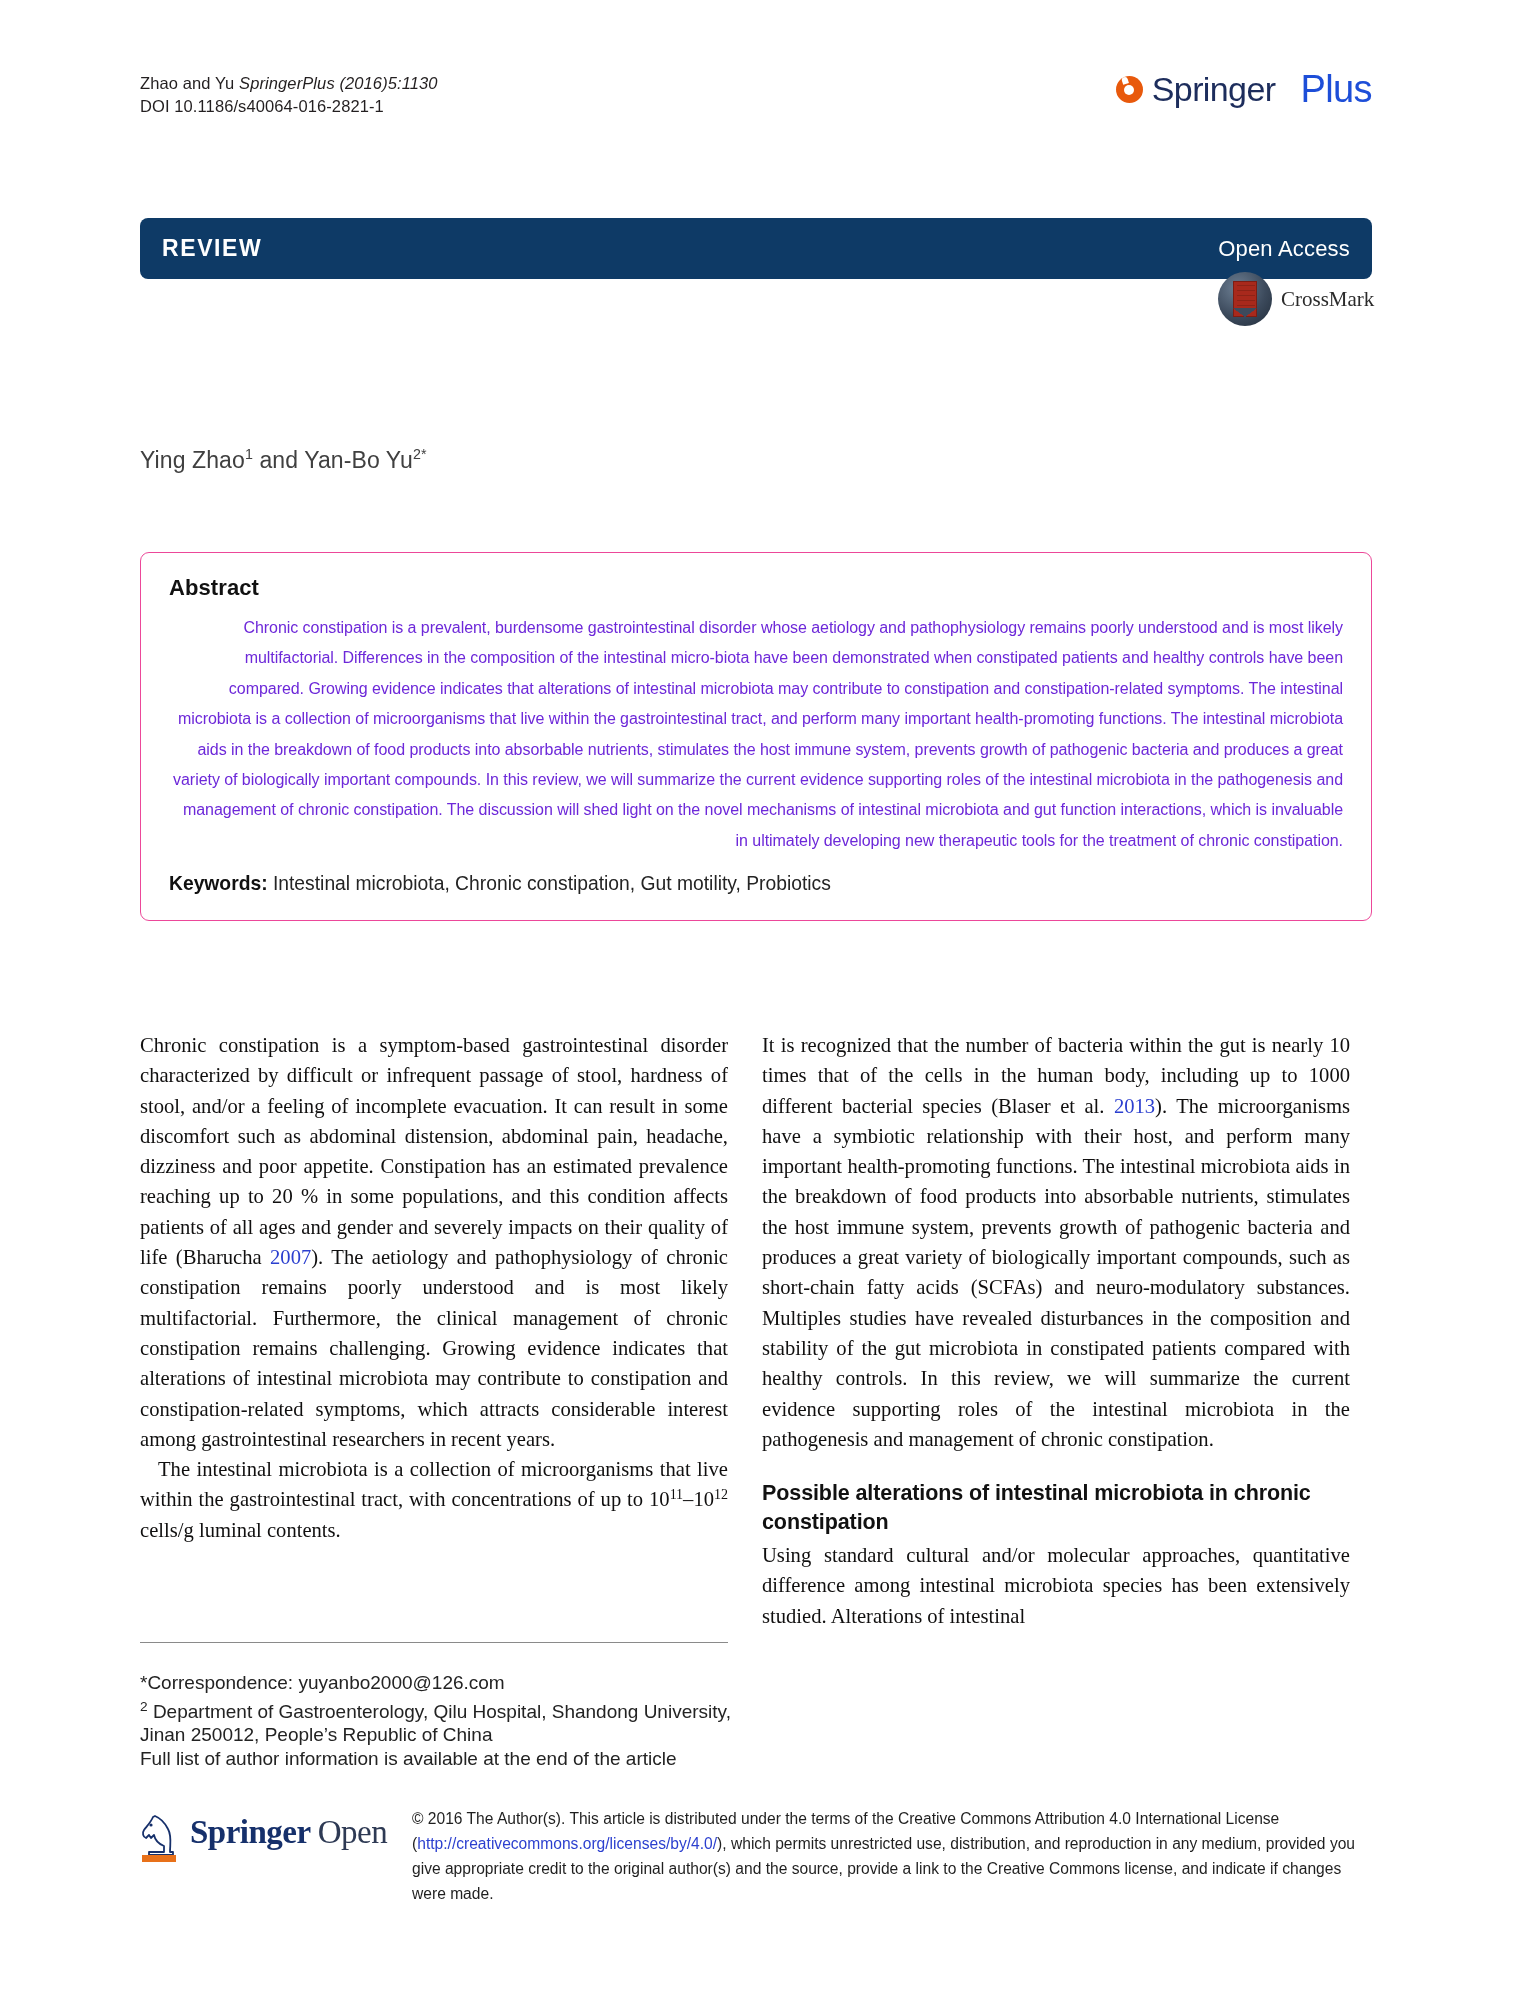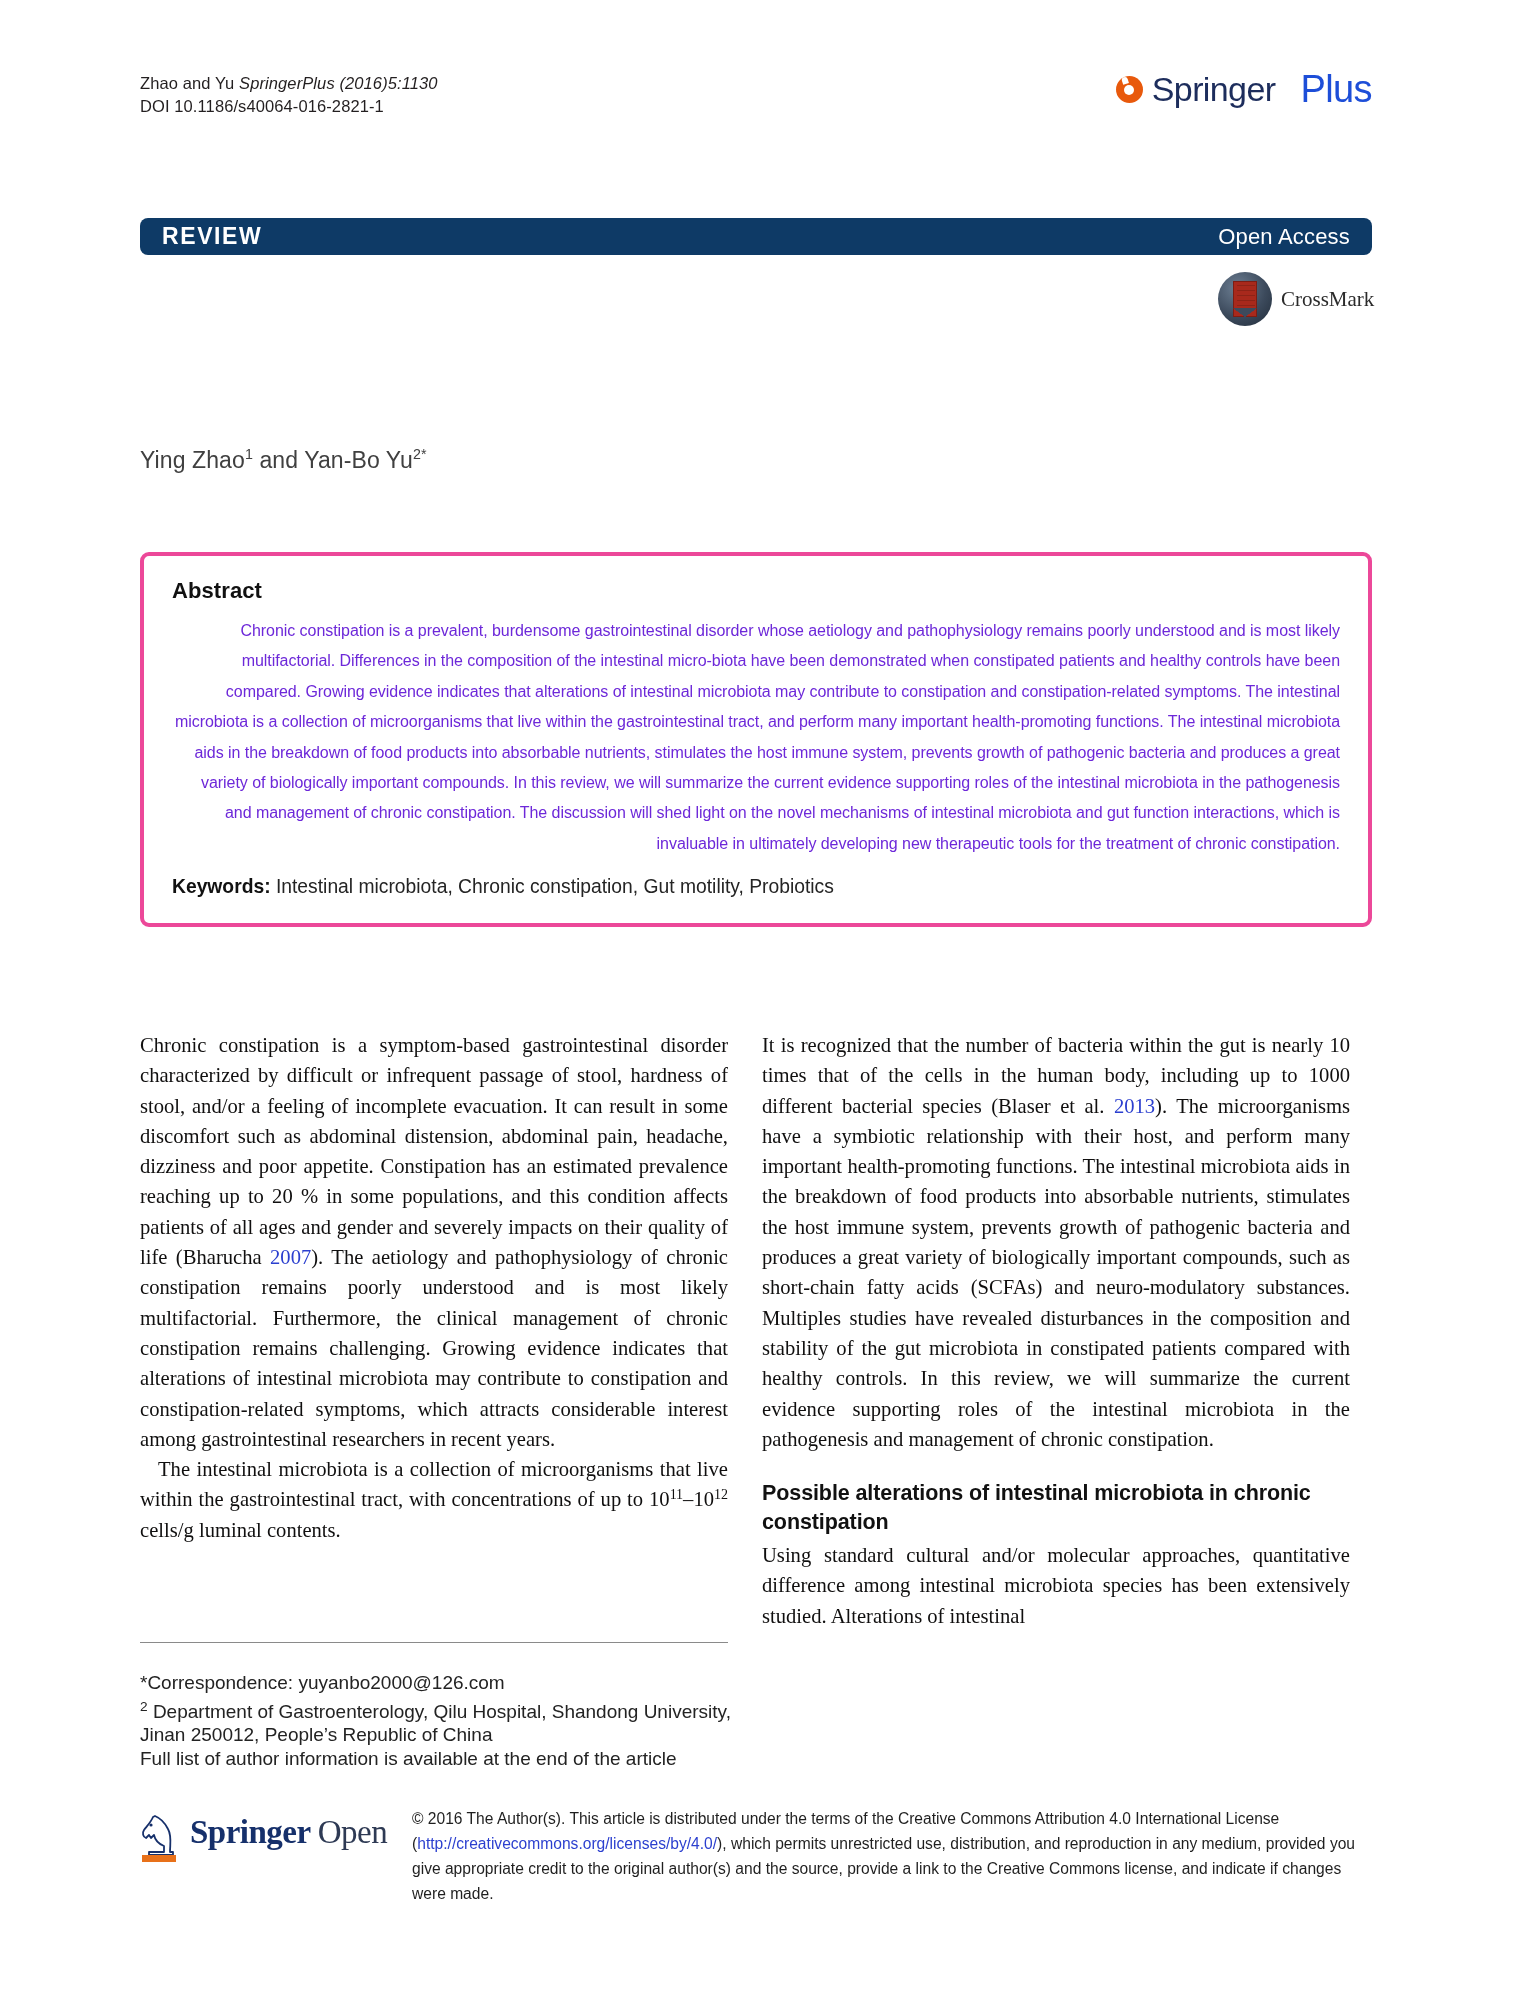--- a/index.html
+++ b/index.html
@@ -85,21 +85,21 @@
     letter-spacing: -0.6px;
     margin-left: 16px;
   }
 
   
   .review-bar {
     position: absolute;
     left: 140px;
     top: 218px;
     width: 1232px;
-    height: 37px;
+    height: 61px;
     background: #0e3a66;
     border-radius: 8px 8px 8px 8px;
     display: flex;
     align-items: center;
     justify-content: space-between;
     padding: 16px 22px;
     box-sizing: border-box;
   }
   .review-label {
     color: #ffffff;
@@ -182,21 +182,21 @@
   }
   .authors sup { font-size: 0.62em; vertical-align: super; }
 
   
   .abstract-box {
     position: absolute;
     left: 140px;
     top: 552px;
     width: 1232px;
     box-sizing: border-box;
-    border: 4px solid #ec4899;
+    border: 1px solid #ec4899;
     border-radius: 9px;
     padding: 22px 28px 22px 28px;
     background: #ffffff;
   }
   .abstract-head {
     font-size: 22px;
     font-weight: bold;
     color: #111;
     margin: 0 0 12px 0;
     letter-spacing: 0.1px;

